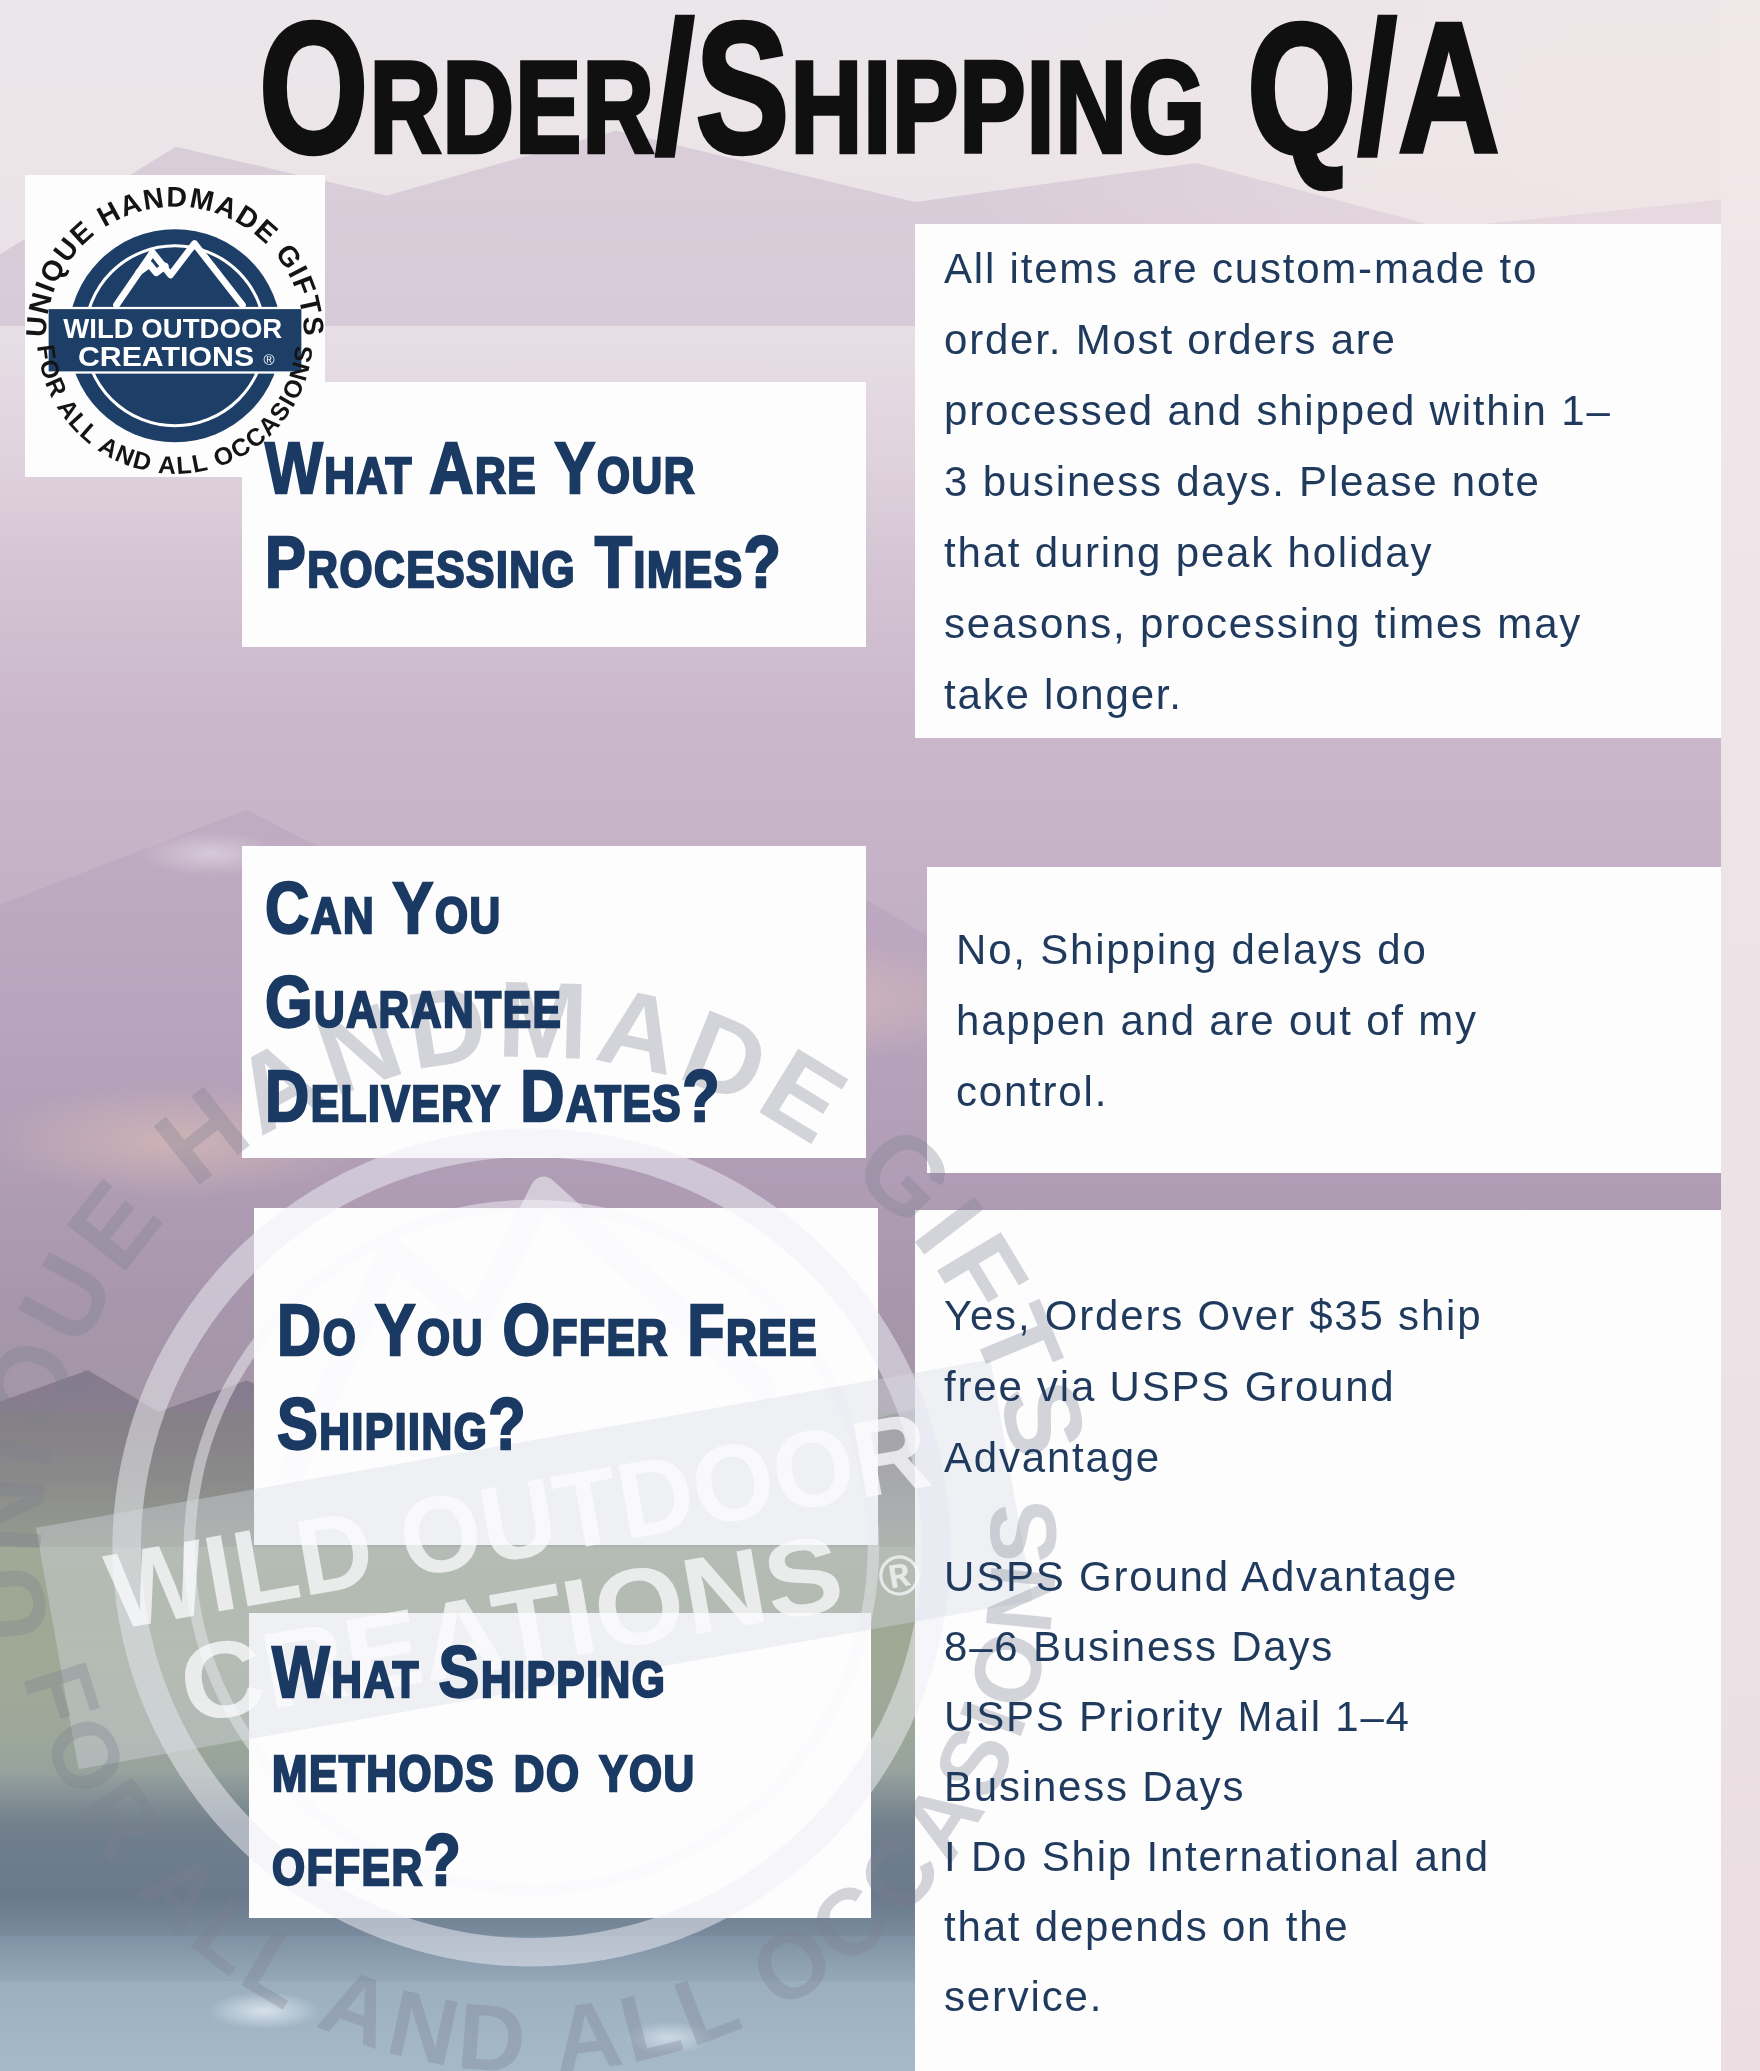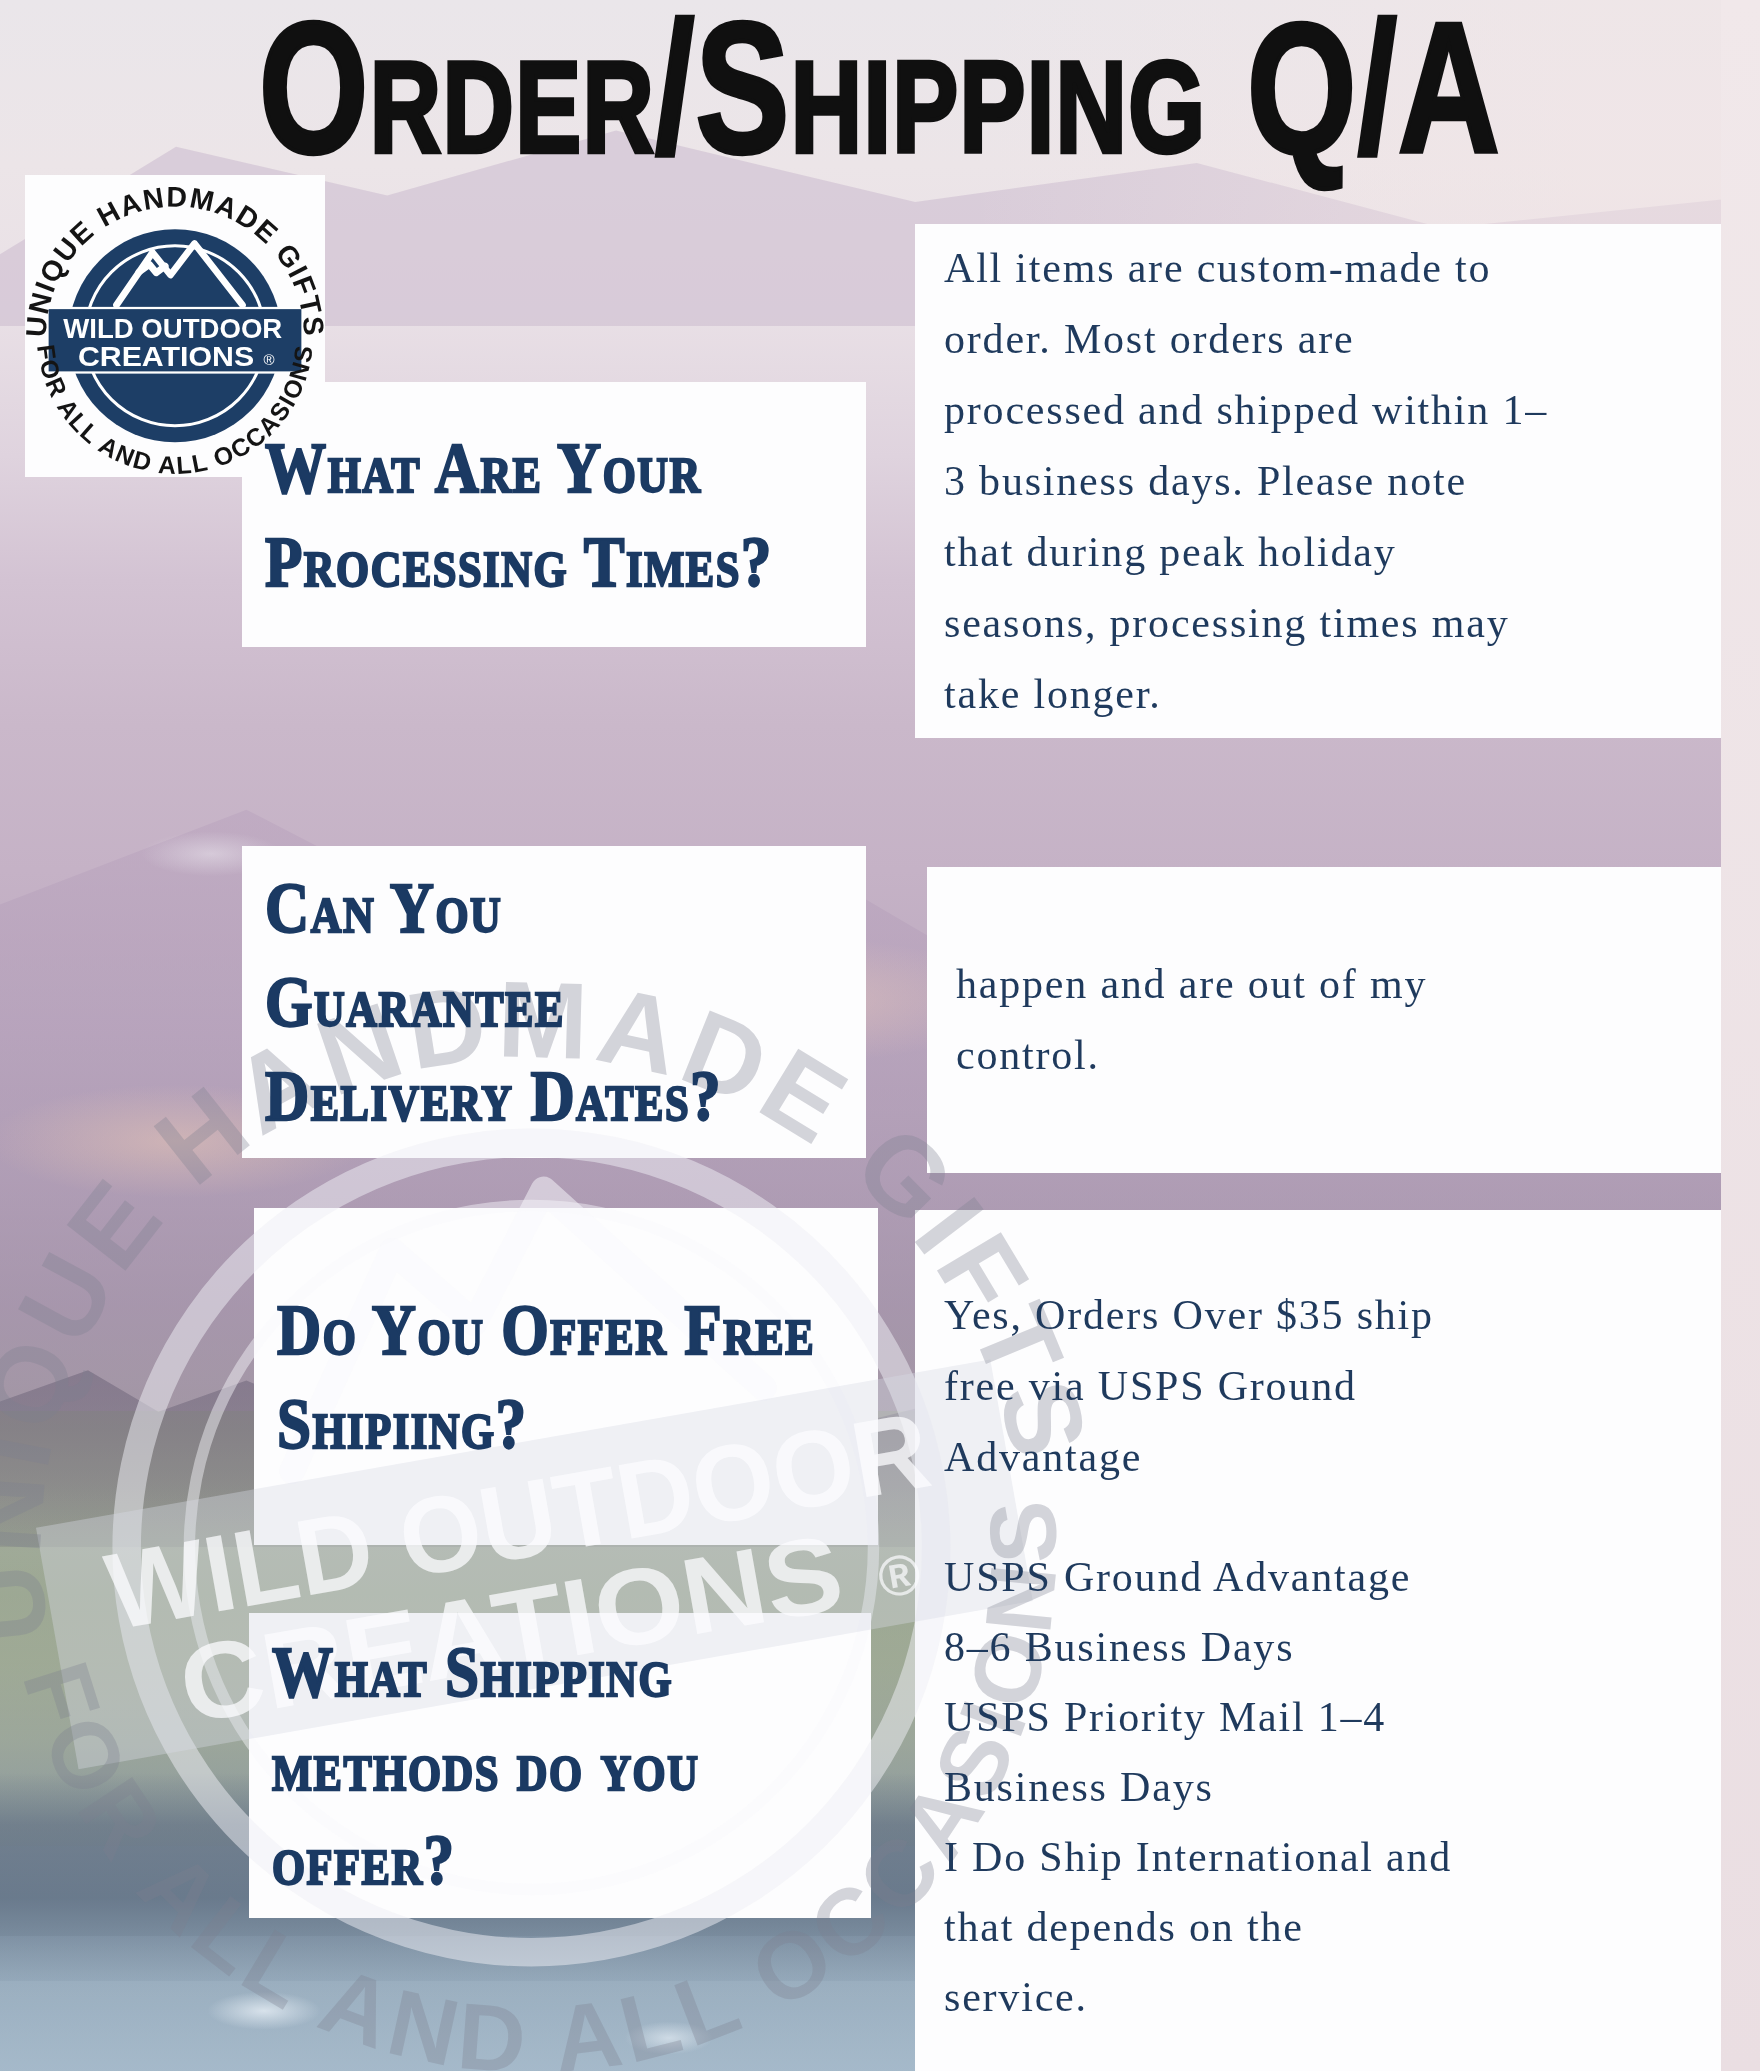--- a/index.html
+++ b/index.html
@@ -71,21 +71,21 @@
   .watermark .mtn{fill:none;stroke:rgba(250,250,253,.5);stroke-width:9;stroke-linejoin:round;stroke-linecap:round;}
   .watermark .banner{fill:rgba(215,218,228,.38);}
   .watermark text{font-family:"Liberation Sans",sans-serif;font-weight:bold;}
   .watermark .banner-t{fill:rgba(252,252,255,.75);font-size:38px;}
   .watermark .reg{fill:rgba(252,252,255,.7);font-size:20px;}
   .watermark .arc-t{fill:rgba(125,127,142,.32);font-size:38px;letter-spacing:2px;}
   .watermark .arc-b{fill:rgba(125,127,142,.32);font-size:33px;letter-spacing:2px;}
 
   
   .q-box,.a-box{position:absolute;background:var(--card,#fdfdfe);display:flex;
-    flex-direction:column;justify-content:center;font-family:Liberation Serif, serif;}
+    flex-direction:column;justify-content:center;}
   .q1{left:242px;top:382px;width:624px;height:265px;}
   .q2{left:242px;top:846px;width:624px;height:312px;}
   .q3{left:254px;top:1208px;width:624px;height:337px;}
   .q4{left:249px;top:1613px;width:622px;height:305px;}
   .a1{left:915px;top:224px;width:806px;height:514px;}
   .a2{left:927px;top:867px;width:794px;height:306px;}
   .a3{left:915px;top:1210px;width:806px;height:353px;}
   .a4{left:915px;top:1538px;width:806px;height:534px;justify-content:flex-start;padding-top:3.6px;box-sizing:border-box;}
 
   .q-text{position:relative;z-index:6;padding-left:27px;
@@ -159,20 +159,21 @@
       </div>
       <div class="q-box q2">
         <div class="q-text">
           <div class="q-line">Can You</div>
           <div class="q-line">Guarantee</div>
           <div class="q-line">Delivery Dates?</div>
         </div>
       </div>
       <div class="a-box a2">
         <div class="a-text">
+          <div class="a-line">No, Shipping delays do</div>
           <div class="a-line">happen and are out of my</div>
           <div class="a-line">control.</div>
         </div>
       </div>
       <div class="q-box q3">
         <div class="q-text">
           <div class="q-line">Do You Offer Free</div>
           <div class="q-line">Shipiing?</div>
         </div>
       </div>

